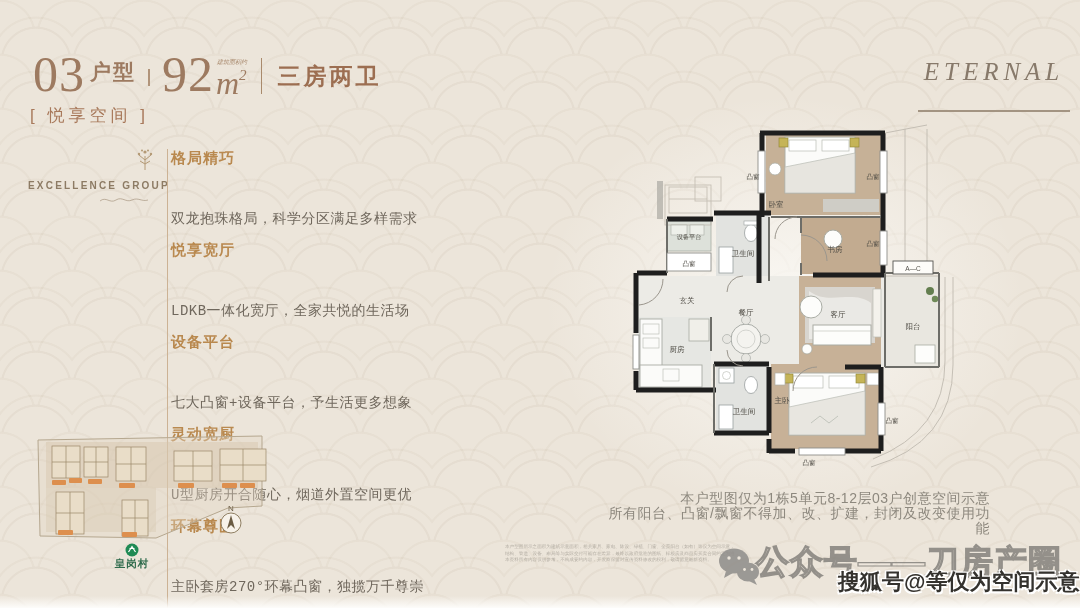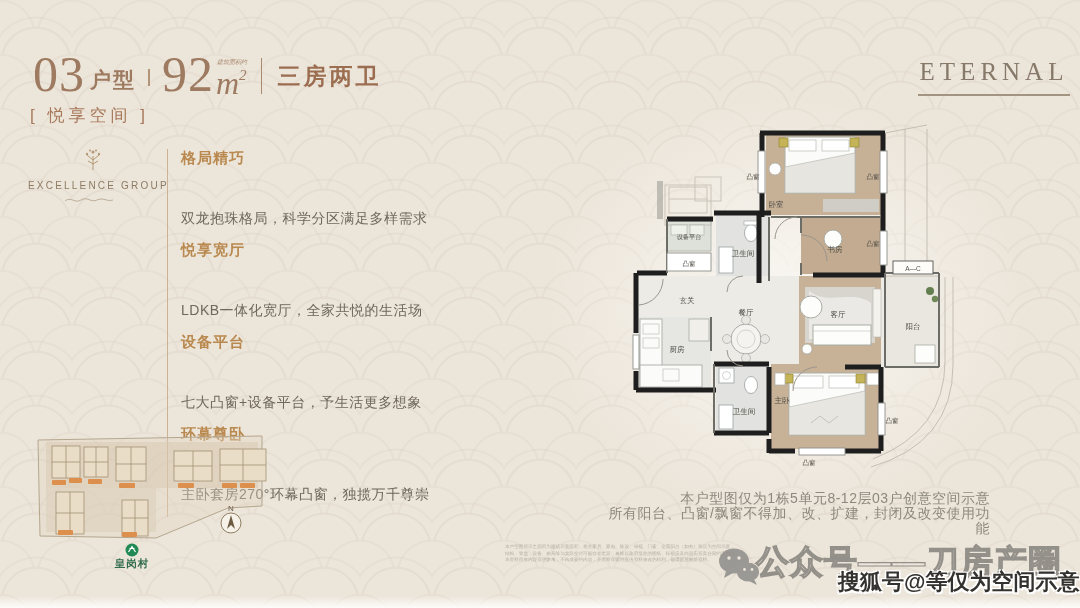--- a/index.html
+++ b/index.html
@@ -8,37 +8,37 @@
        background-color:#ece5da;
        background-image:
          radial-gradient(circle at 50% 115%, rgba(255,255,255,0) 46%, rgba(187,169,146,.13) 47%, rgba(187,169,146,.13) 49%, rgba(255,255,255,0) 50%, rgba(255,255,255,0) 60%, rgba(187,169,146,.10) 61%, rgba(187,169,146,.10) 63%, rgba(255,255,255,0) 64%),
          radial-gradient(circle at 50% 115%, rgba(255,255,255,0) 46%, rgba(187,169,146,.10) 47%, rgba(187,169,146,.10) 49%, rgba(255,255,255,0) 50%);
        background-size:72px 54px, 72px 54px;
        background-position:0 0, 36px 27px;}
   .abs{position:absolute;}
   
   #hdr{left:33px;top:50px;display:flex;align-items:flex-end;color:#9d7a60;}
   .big-num{font-family:"Liberation Serif","DejaVu Serif",serif;font-size:50px;line-height:48px;letter-spacing:1px;}
-  .hz{font-size:21px;font-weight:600;margin:0 0 4px 5px;letter-spacing:2px;}
+  .hz{font-size:21px;font-weight:600;margin:0 0 12px 5px;letter-spacing:2px;}
   .tick{width:2px;height:17px;background:#b1947a;margin:0 12px 12px 12px;}
   .m-wrap{position:relative;margin-left:2px;font-style:italic;}
   .m-letter{font-family:"Liberation Serif","DejaVu Serif",serif;font-size:32px;line-height:30px;}
   .m-note{position:absolute;top:-9px;left:1px;font-size:6px;letter-spacing:0;color:#a98a6e;white-space:nowrap;}
   .m-sup{font-family:"Liberation Serif","DejaVu Serif",serif;font-size:15px;vertical-align:14px;}
   .vdiv{width:1px;height:36px;background:#a98a6c;margin:0 16px 4px 14px;}
   .rooms{font-size:23px;font-weight:600;color:#9c6e51;letter-spacing:3px;margin-bottom:6px;}
   #space-tag{left:30px;top:104px;font-size:17px;color:#a8795b;letter-spacing:4px;}
   #brand{left:918px;top:58px;width:152px;text-align:center;color:#87796a;
          font-family:"Liberation Serif","DejaVu Serif",serif;font-size:25px;letter-spacing:5px;
-         border-bottom:2px solid #a39482;padding-bottom:8px;}
-  
-  #logo{left:28px;top:146px;width:130px;text-align:center;color:#8d7b64;}
+         border-bottom:2px solid #a39482;padding-bottom:24px;font-style:italic;}
+  
+  #logo{left:28px;top:146px;width:130px;text-align:right;color:#8d7b64;font-weight:bold;}
   #logo .name{font-size:10px;letter-spacing:2.2px;margin-top:4px;white-space:nowrap;}
   
-  #features{left:167px;top:149px;width:300px;border-left:1px solid #ccb294;padding-left:13px;}
+  #features{left:167px;top:149px;width:300px;border-left:1px solid #ccb294;padding-left:3px;font-family:Liberation Mono, monospace;}
   .feat{margin-bottom:13px;}
   .feat .t{font-size:15px;font-weight:700;color:#b9894f;letter-spacing:1px;margin-bottom:4px;}
   .feat .d{font-size:14px;color:#6f675c;letter-spacing:.5px;margin-top:42px;}
   
   #plan-caption{left:600px;top:491px;width:390px;text-align:right;color:#8d887e;font-size:14px;line-height:15px;letter-spacing:.5px;}
   #fineprint{left:505px;top:544px;width:300px;color:#b4aea4;font-size:4.6px;line-height:6.6px;}
   
   #wm-wechat{left:756px;top:540px;font-size:33px;font-weight:700;letter-spacing:1px;white-space:nowrap;
              color:rgba(255,255,255,.06);-webkit-text-stroke:1.2px rgba(125,122,118,.8);}
   #wm-sohu{left:838px;top:567px;font-size:22px;font-weight:900;color:#34322e;white-space:nowrap;
@@ -95,20 +95,24 @@
     <div class="t">格局精巧</div>
     <div class="d">双龙抱珠格局，科学分区满足多样需求</div>
   </div>
   <div class="feat">
     <div class="t">悦享宽厅</div>
     <div class="d">LDKB一体化宽厅，全家共悦的生活场</div>
   </div>
   <div class="feat">
     <div class="t">设备平台</div>
     <div class="d">七大凸窗+设备平台，予生活更多想象</div>
+  </div>
+  <div class="feat">
+    <div class="t">灵动宽厨</div>
+    <div class="d">U型厨房开合随心，烟道外置空间更优</div>
   </div>
   <div class="feat">
     <div class="t">环幕尊卧</div>
     <div class="d">主卧套房270°环幕凸窗，独揽万千尊崇</div>
   </div>
 </div>
 
 <svg class="abs" style="left:28px;top:430px;" width="252" height="146" viewBox="0 0 252 146">
   <path d="M10,10 L234,6 L234,76 L200,78 L128,108 L12,106 Z" fill="rgba(226,213,194,0.38)" stroke="#b5a78f" stroke-width="1"></path>
   <rect x="18" y="12" width="212" height="46" fill="rgba(213,195,169,0.42)"></rect>

